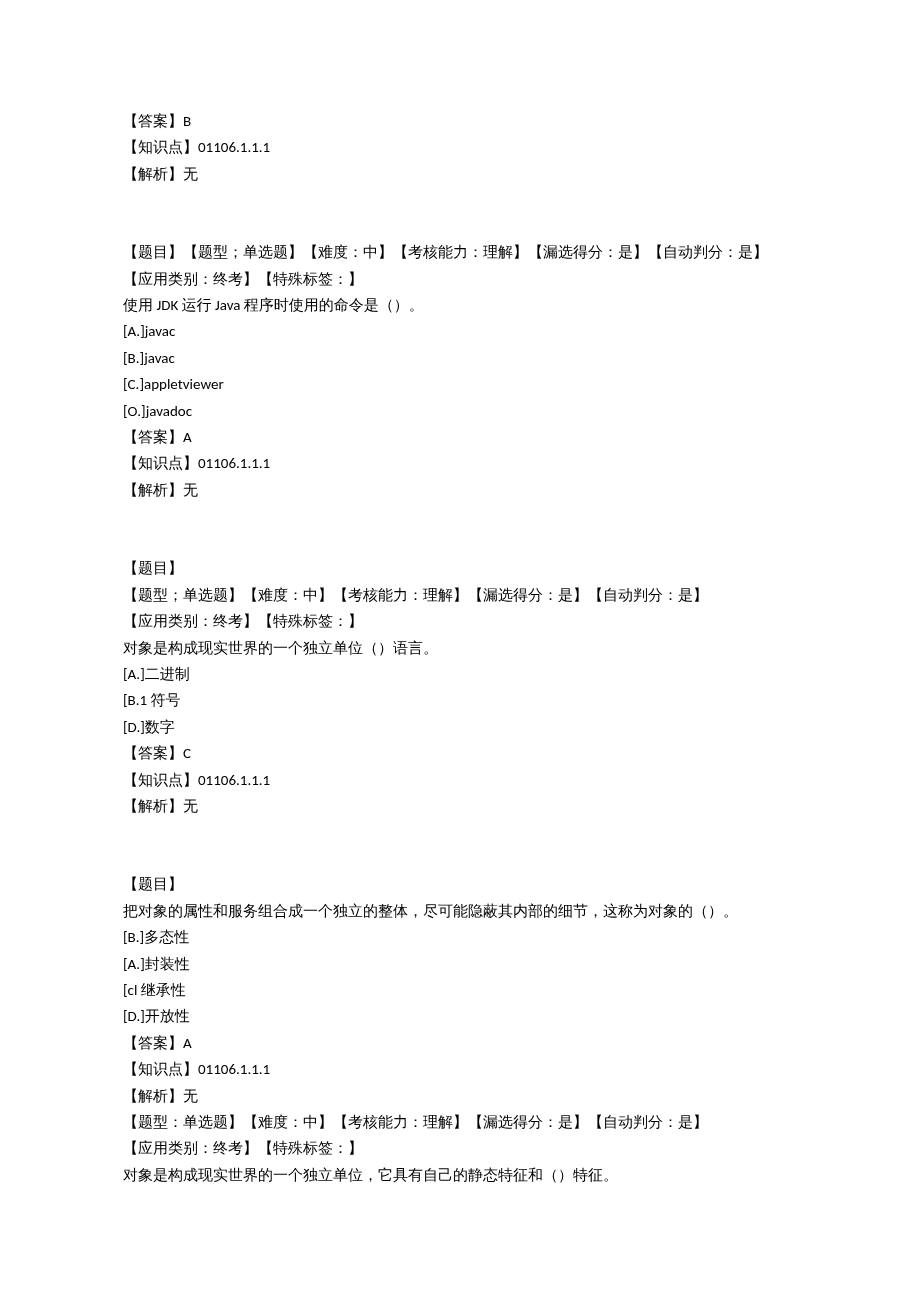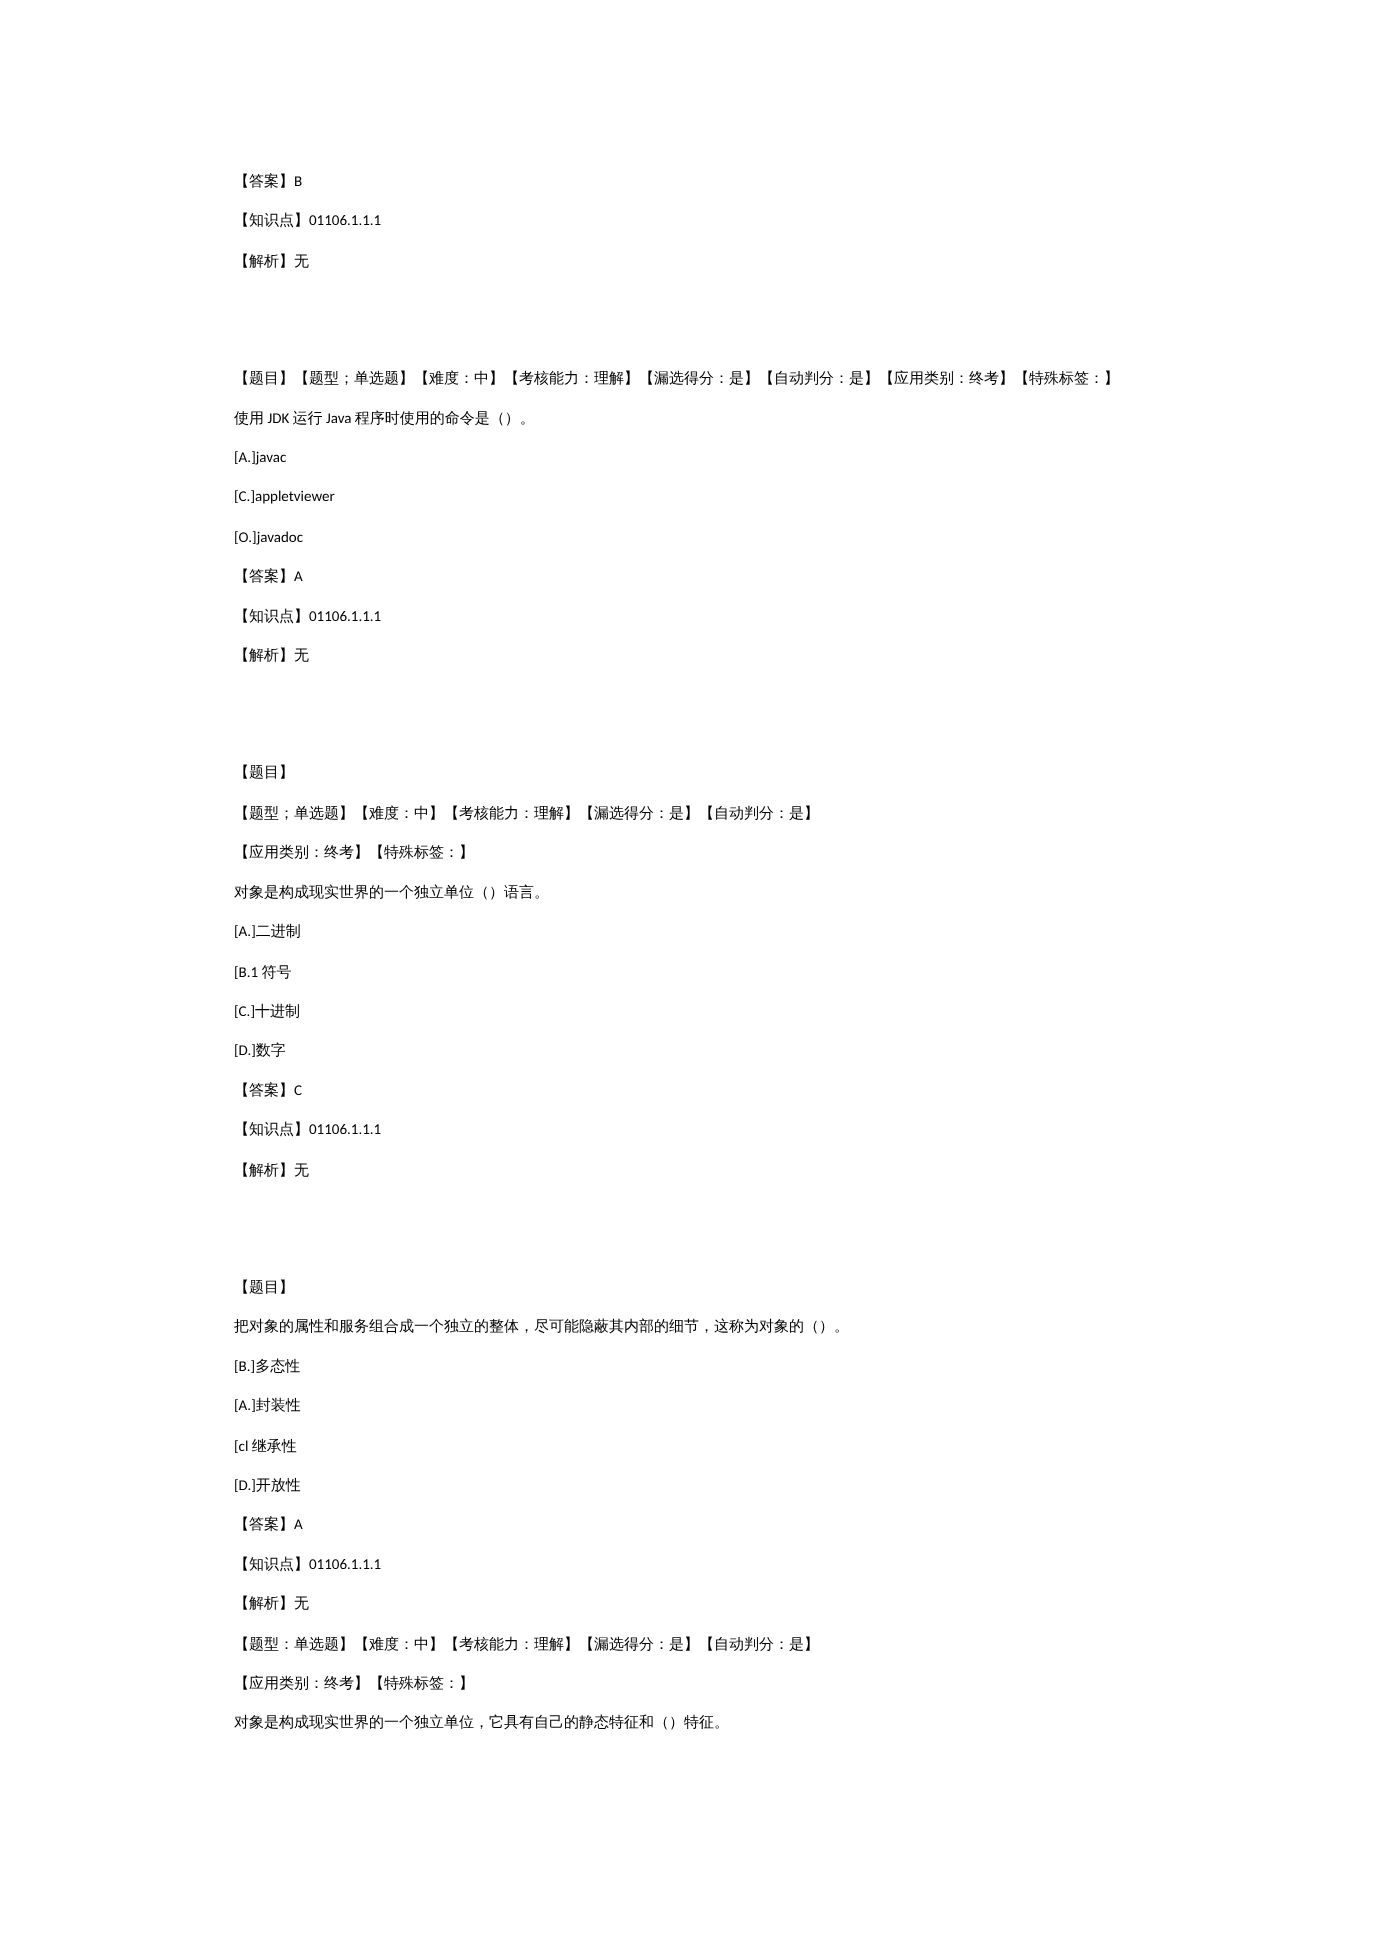--- a/index.html
+++ b/index.html
@@ -7,23 +7,22 @@
     margin: 0;
     padding: 0;
     width: 920px;
     height: 1301px;
     background: #ffffff;
     font-family: "SimSun", "宋体", "Calibri", sans-serif;
     color: #000000;
   }
   .page {
     padding: 108px 123px 0 123px;
-    font-size: 10px;
+    font-size: 15px;
     line-height: 26.4px;
-    margin-left: 33px;
   }
   .line {
     white-space: pre-wrap;
   }
   .gap {
     height: 52px;
   }
 </style>
 </head>
 <body>
@@ -32,35 +31,35 @@
 
   <div class="line"><span>【答案】</span><span>B</span></div>
   <div class="line"><span>【知识点】</span><span>01106.1.1.1</span></div>
   <div class="line"><span>【解析】</span><span>无</span></div>
 
   <div class="gap"></div>
 
   <div class="line">【题目】【题型；单选题】【难度：中】【考核能力：理解】【漏选得分：是】【自动判分：是】【应用类别：终考】【特殊标签：】</div>
   <div class="line">使用 JDK 运行 Java 程序时使用的命令是（）。</div>
   <div class="line">[A.]javac</div>
+  <div class="line">[B.]javac</div>
   <div class="line">[C.]appletviewer</div>
   <div class="line">[O.]javadoc</div>
   <div class="line"><span>【答案】</span><span>A</span></div>
   <div class="line"><span>【知识点】</span><span>01106.1.1.1</span></div>
   <div class="line"><span>【解析】</span><span>无</span></div>
 
   <div class="gap"></div>
 
   <div class="line">【题目】</div>
   <div class="line">【题型；单选题】【难度：中】【考核能力：理解】【漏选得分：是】【自动判分：是】</div>
   <div class="line">【应用类别：终考】【特殊标签：】</div>
   <div class="line">对象是构成现实世界的一个独立单位（）语言。</div>
   <div class="line">[A.]二进制</div>
   <div class="line">[B.1 符号</div>
-  <div class="line">[C.]十进制</div>
   <div class="line">[D.]数字</div>
   <div class="line"><span>【答案】</span><span>C</span></div>
   <div class="line"><span>【知识点】</span><span>01106.1.1.1</span></div>
   <div class="line"><span>【解析】</span><span>无</span></div>
 
   <div class="gap"></div>
 
   <div class="line">【题目】</div>
   <div class="line">把对象的属性和服务组合成一个独立的整体，尽可能隐蔽其内部的细节，这称为对象的（）。</div>
   <div class="line">[B.]多态性</div>

